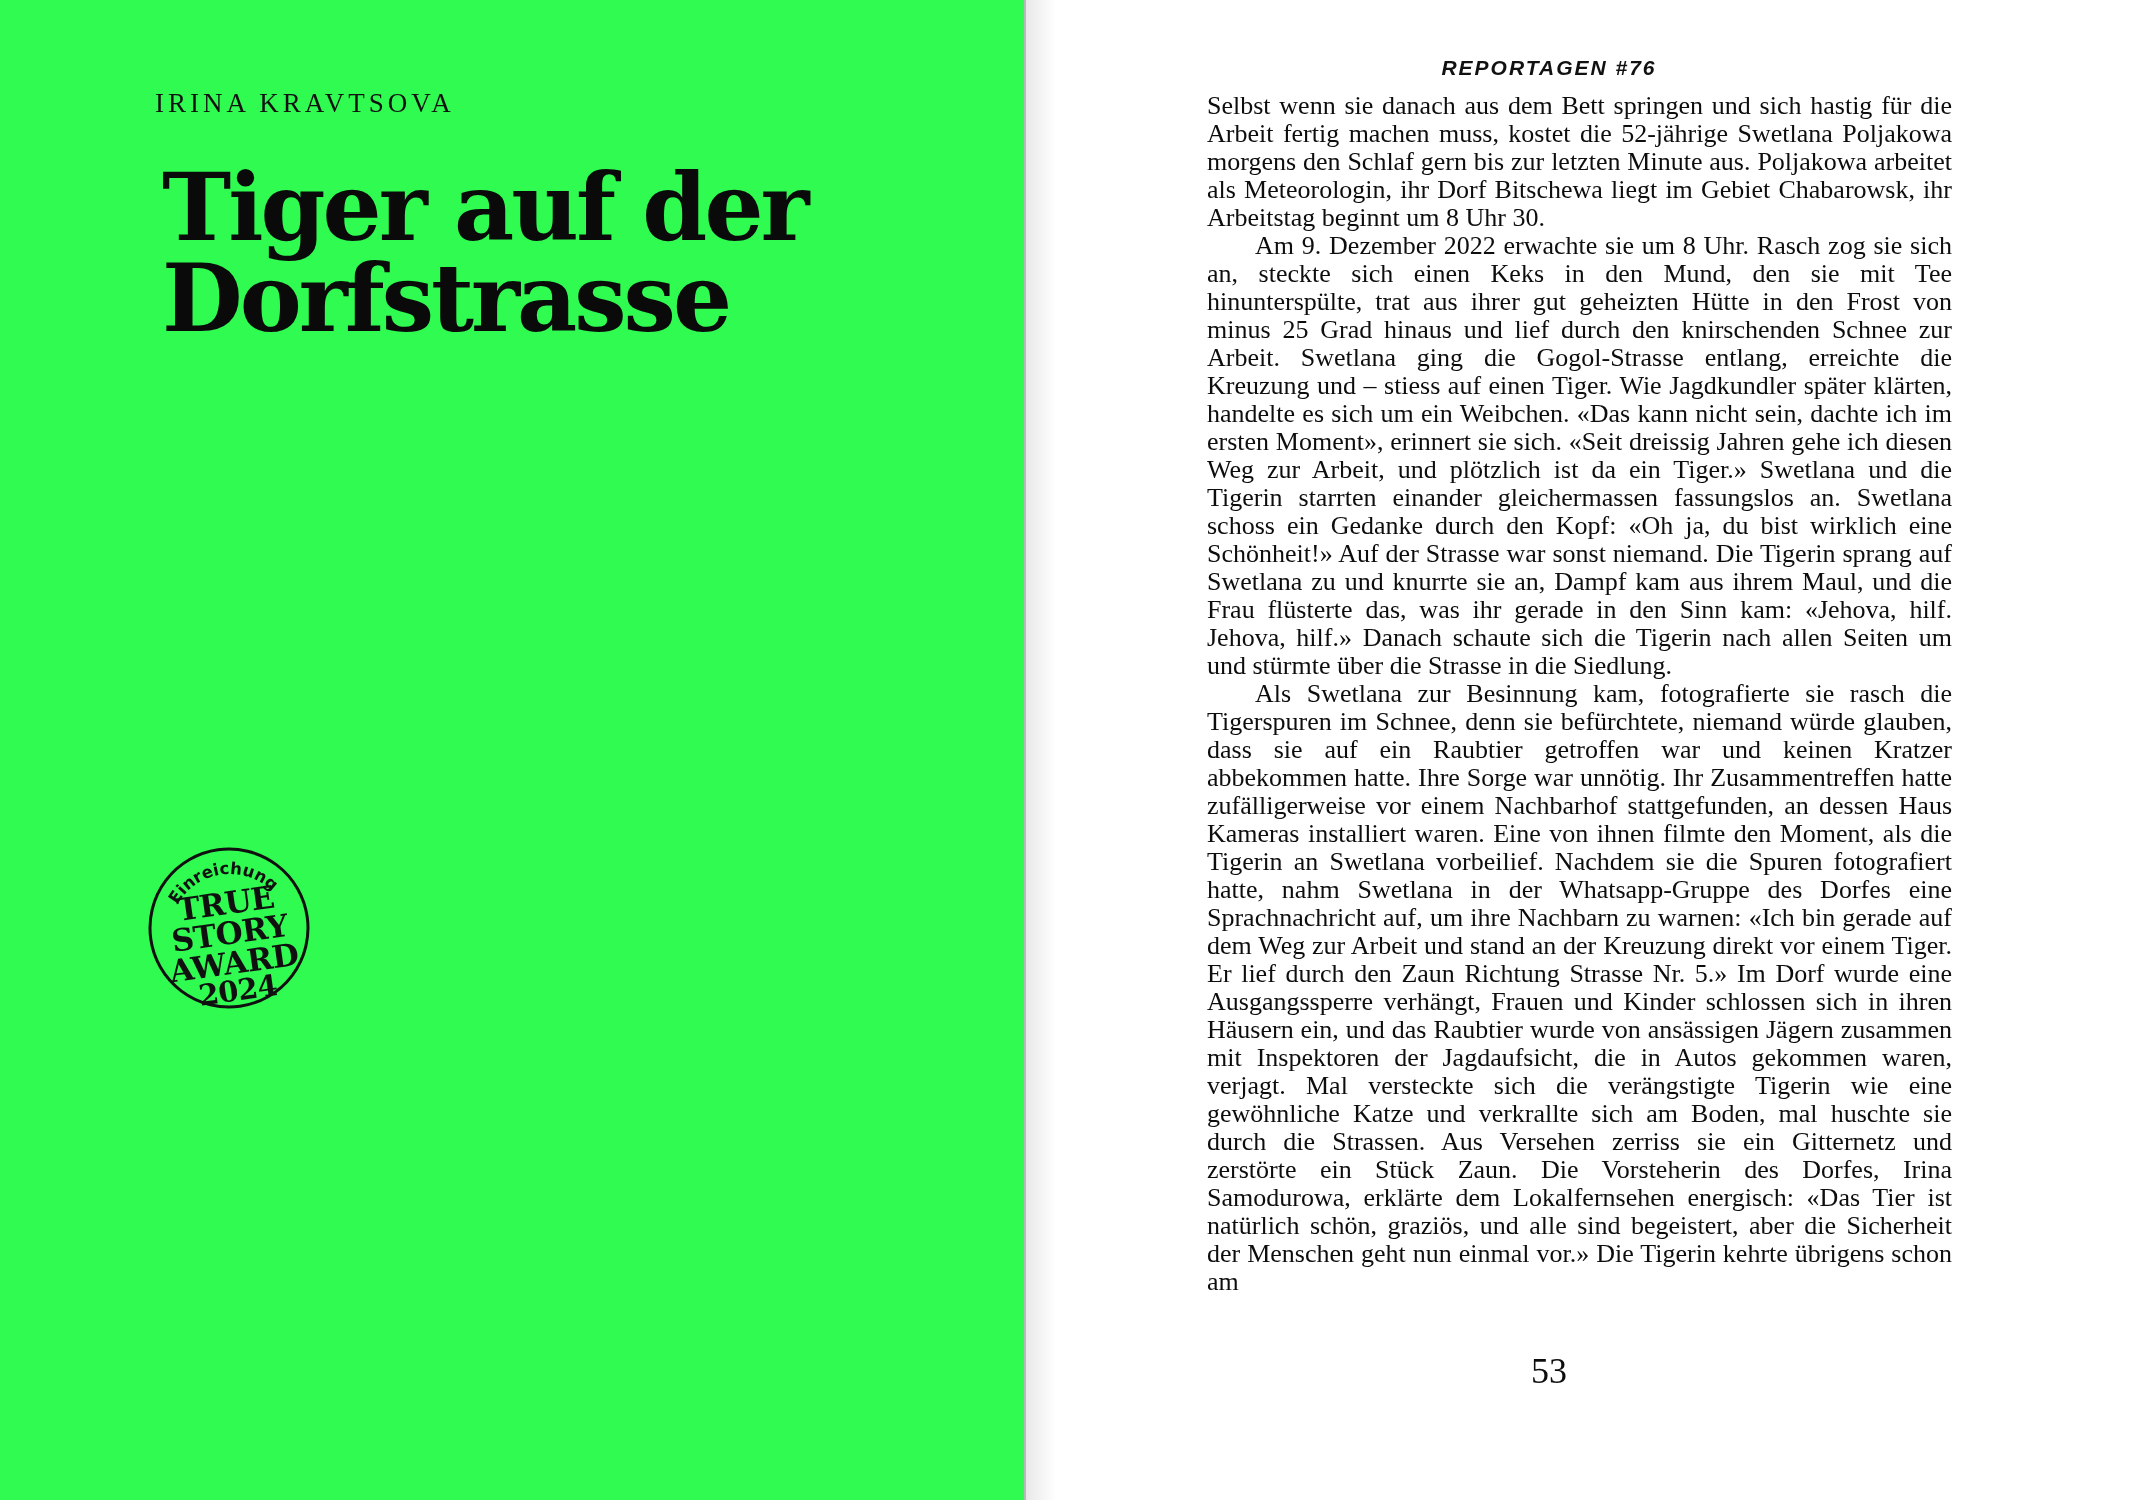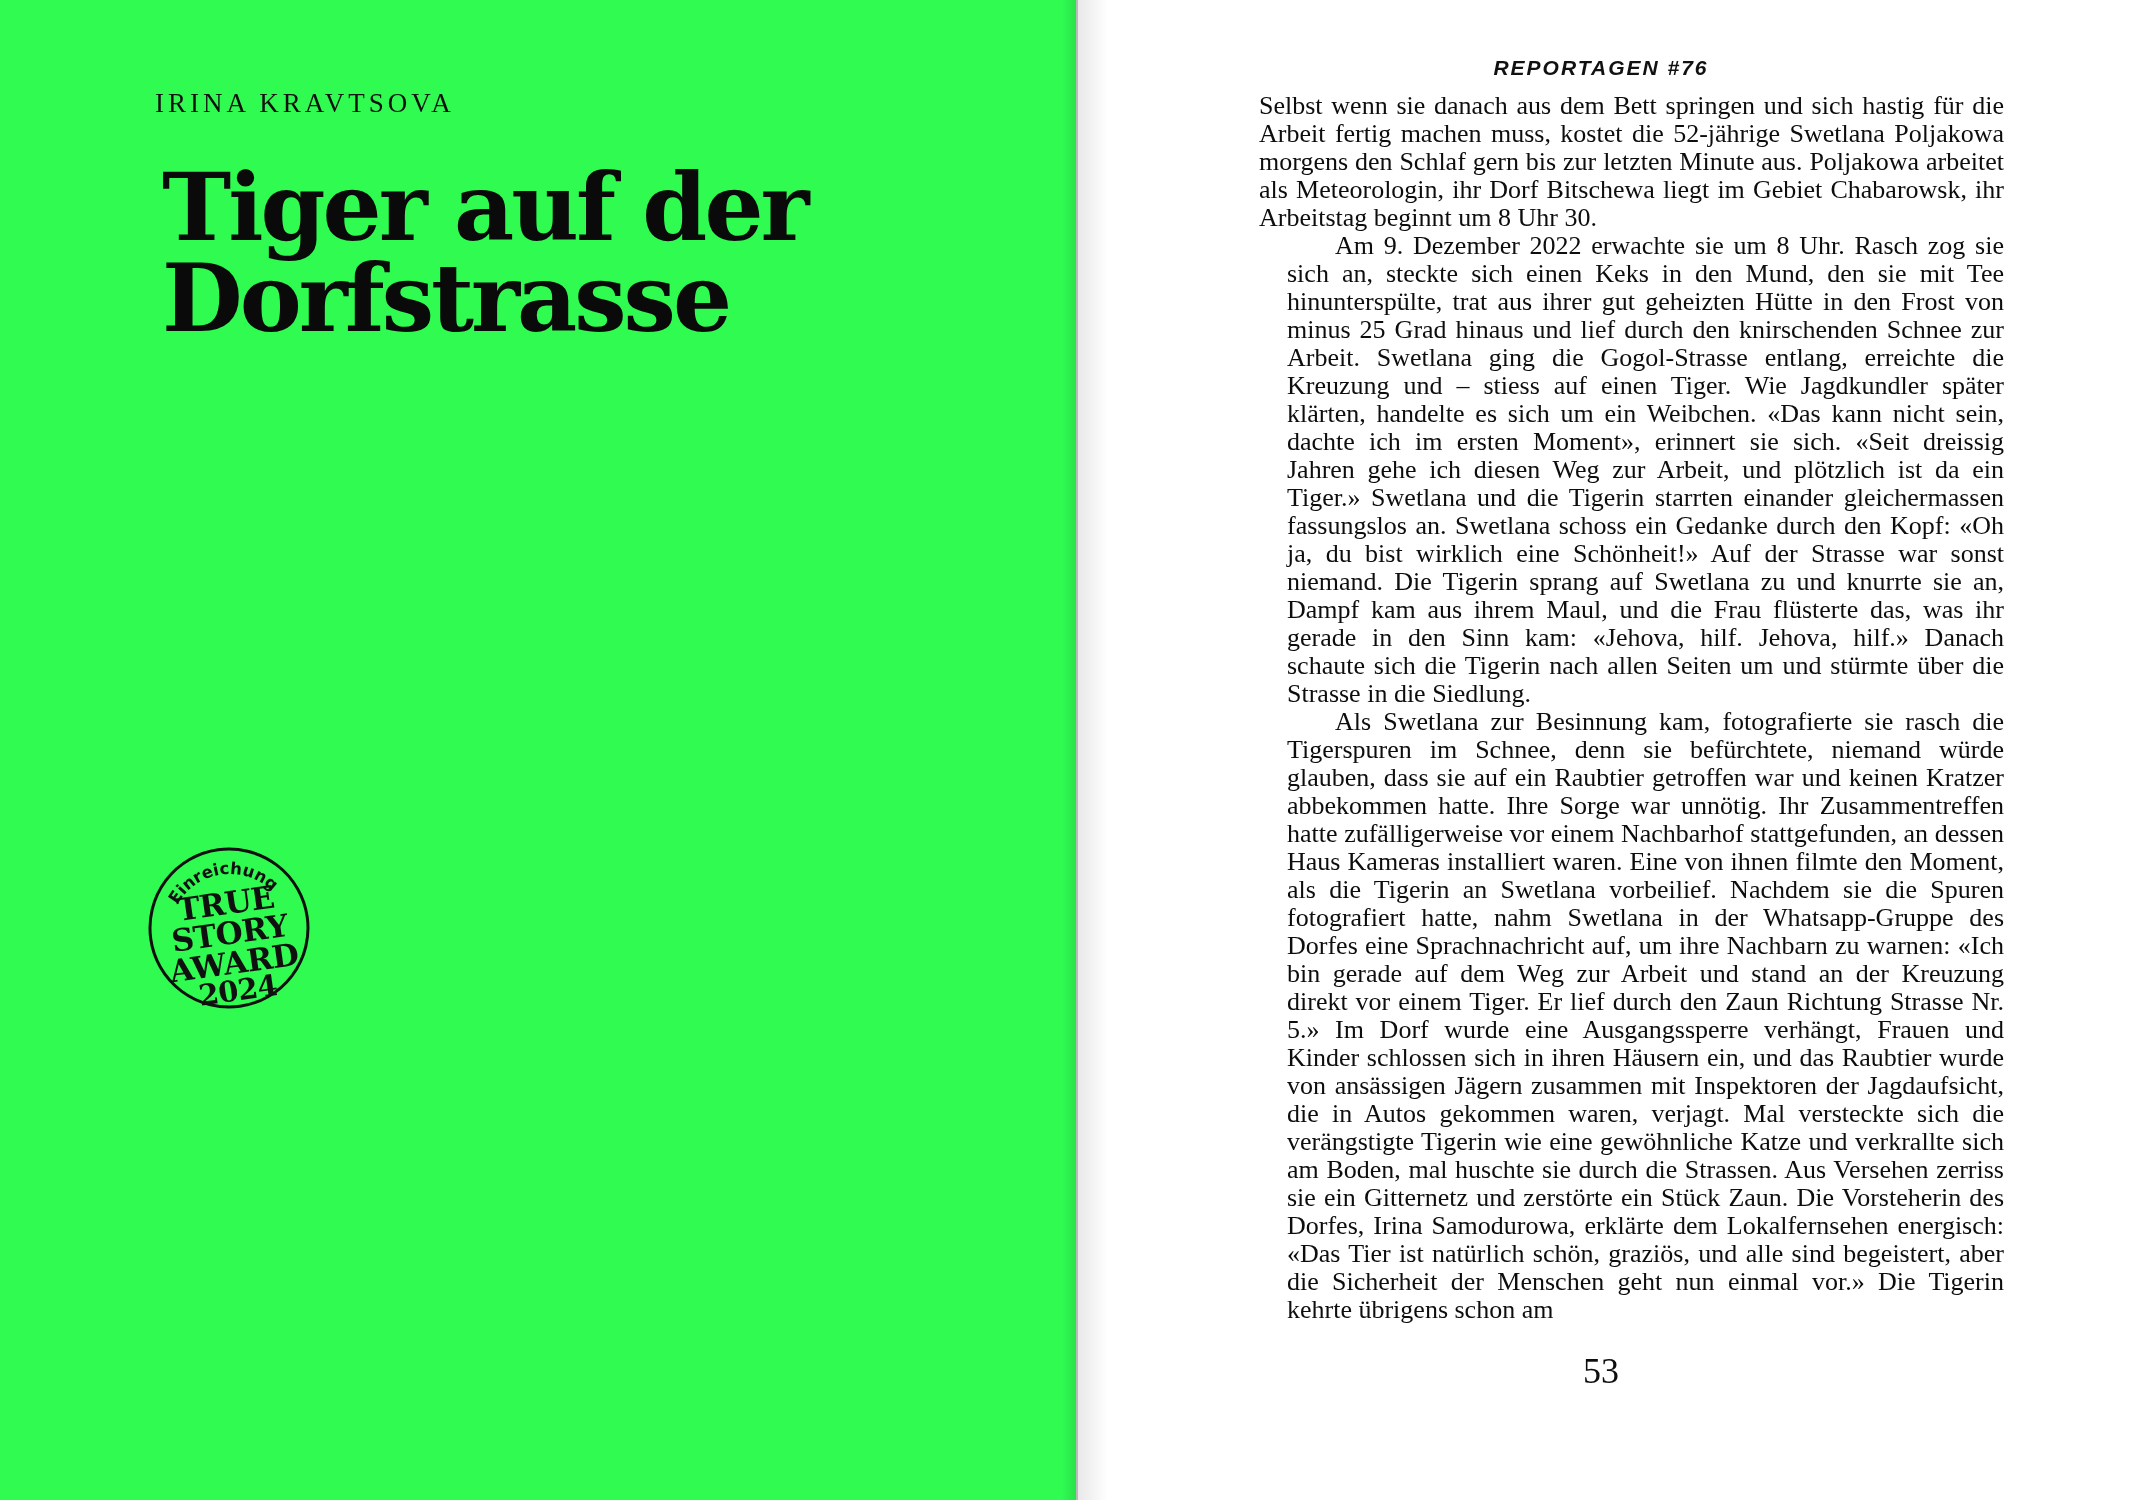--- a/index.html
+++ b/index.html
@@ -6,21 +6,21 @@
   body{
     width:2152px;height:1500px;position:relative;overflow:hidden;
     background:#ffffff;font-family:"Liberation Serif",serif;color:#0d0d0d;
   }
   .page{position:absolute;top:0;height:1500px;}
   .page-left{left:0;width:1076px;background:#2FFB51;}
   .page-left .edge-shade{
     position:absolute;top:0;right:0;width:14px;height:100%;
     background:linear-gradient(to right, rgba(0,0,0,0) 0%, rgba(0,0,0,0.10) 100%);
   }
-  .page-right{left:1076px;width:1076px;background:#ffffff;}
+  .page-right{left:1024px;width:1076px;background:#ffffff;}
   .spine-line{
     position:absolute;left:0;top:0;width:2px;height:100%;
     background:rgba(0,0,0,0.28);
   }
   .spine-shadow{
     position:absolute;left:2px;top:0;width:30px;height:100%;
     background:linear-gradient(to right, rgba(0,0,0,0.09), rgba(0,0,0,0));
   }
 
   .author{
@@ -56,21 +56,21 @@
   }
   .body-text{
     position:absolute;left:183px;top:92px;width:745px;
     font-family:"Liberation Serif",serif;
     font-size:26px;line-height:28px;color:#0d0d0d;
   }
   .para{
     margin:0;text-align:justify;
     -webkit-hyphens:auto;hyphens:auto;
   }
-  .para.indent{text-indent:48px;margin-left:28px;}
+  .para.indent{text-indent:48px;}
   .folio{
     position:absolute;left:150px;top:1350px;width:750px;
     text-align:center;font-family:Liberation Serif, serif;
     font-size:36px;color:#0d0d0d;
   }
 </style>
 </head>
 <body>
 
 <div class="page page-left">

